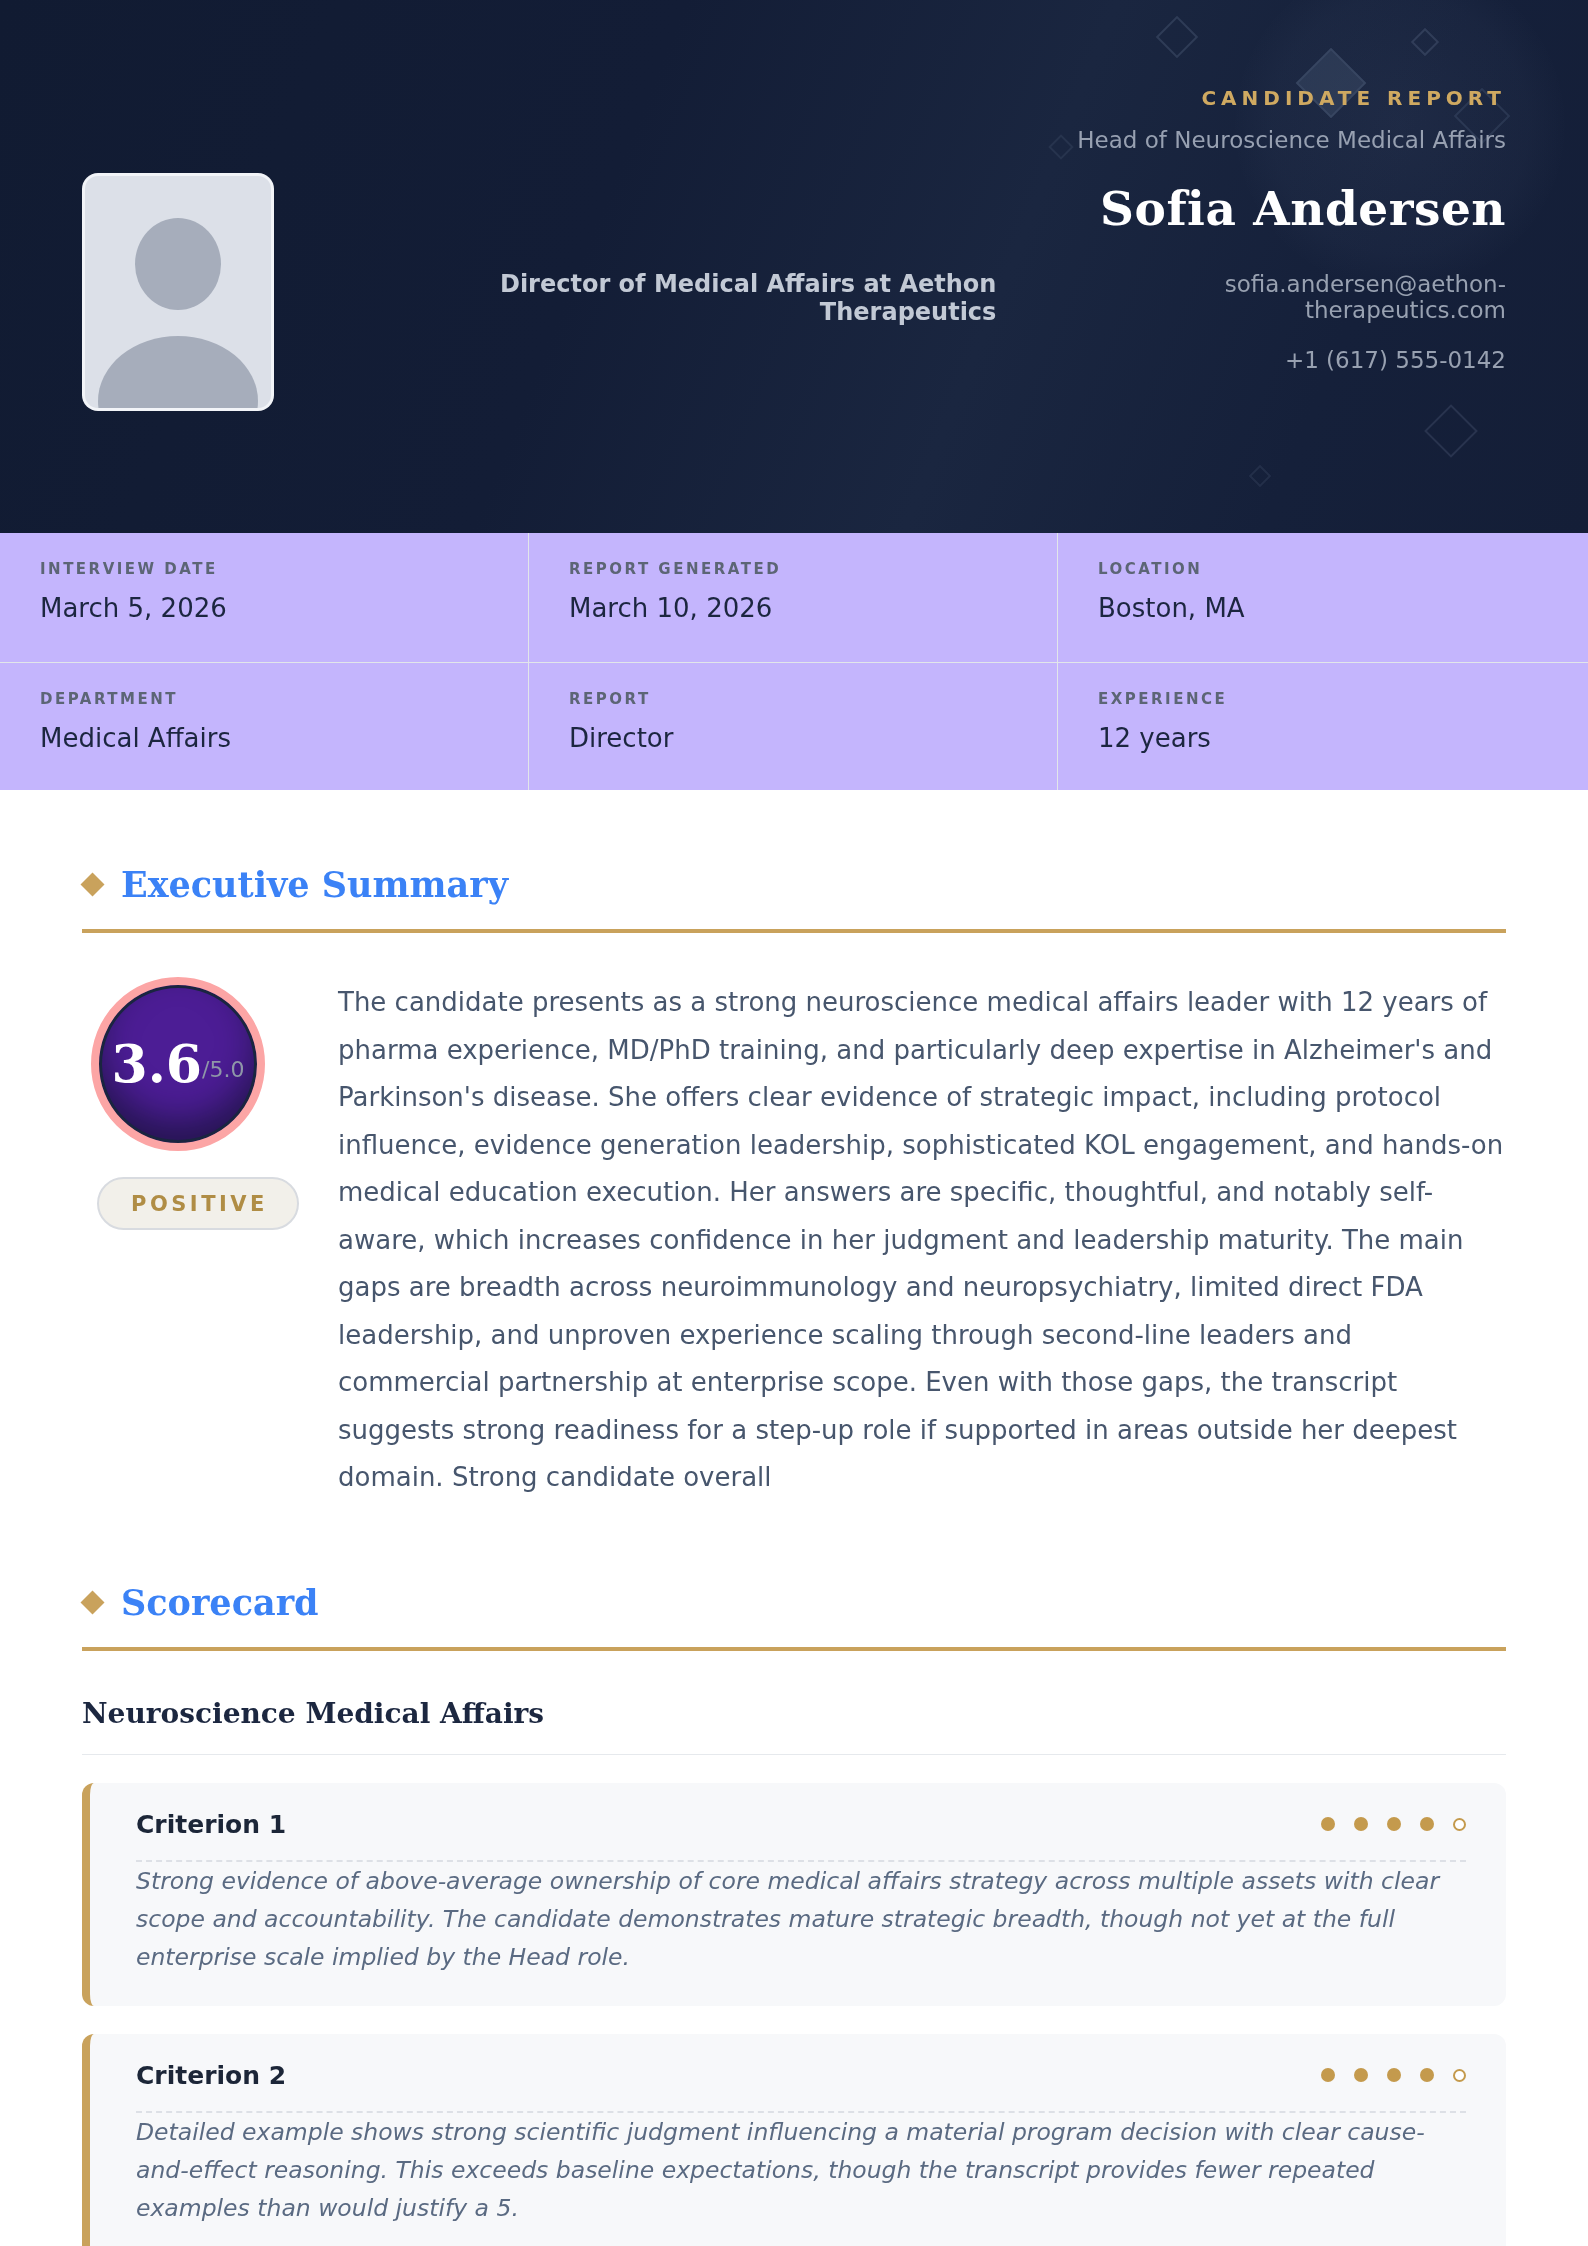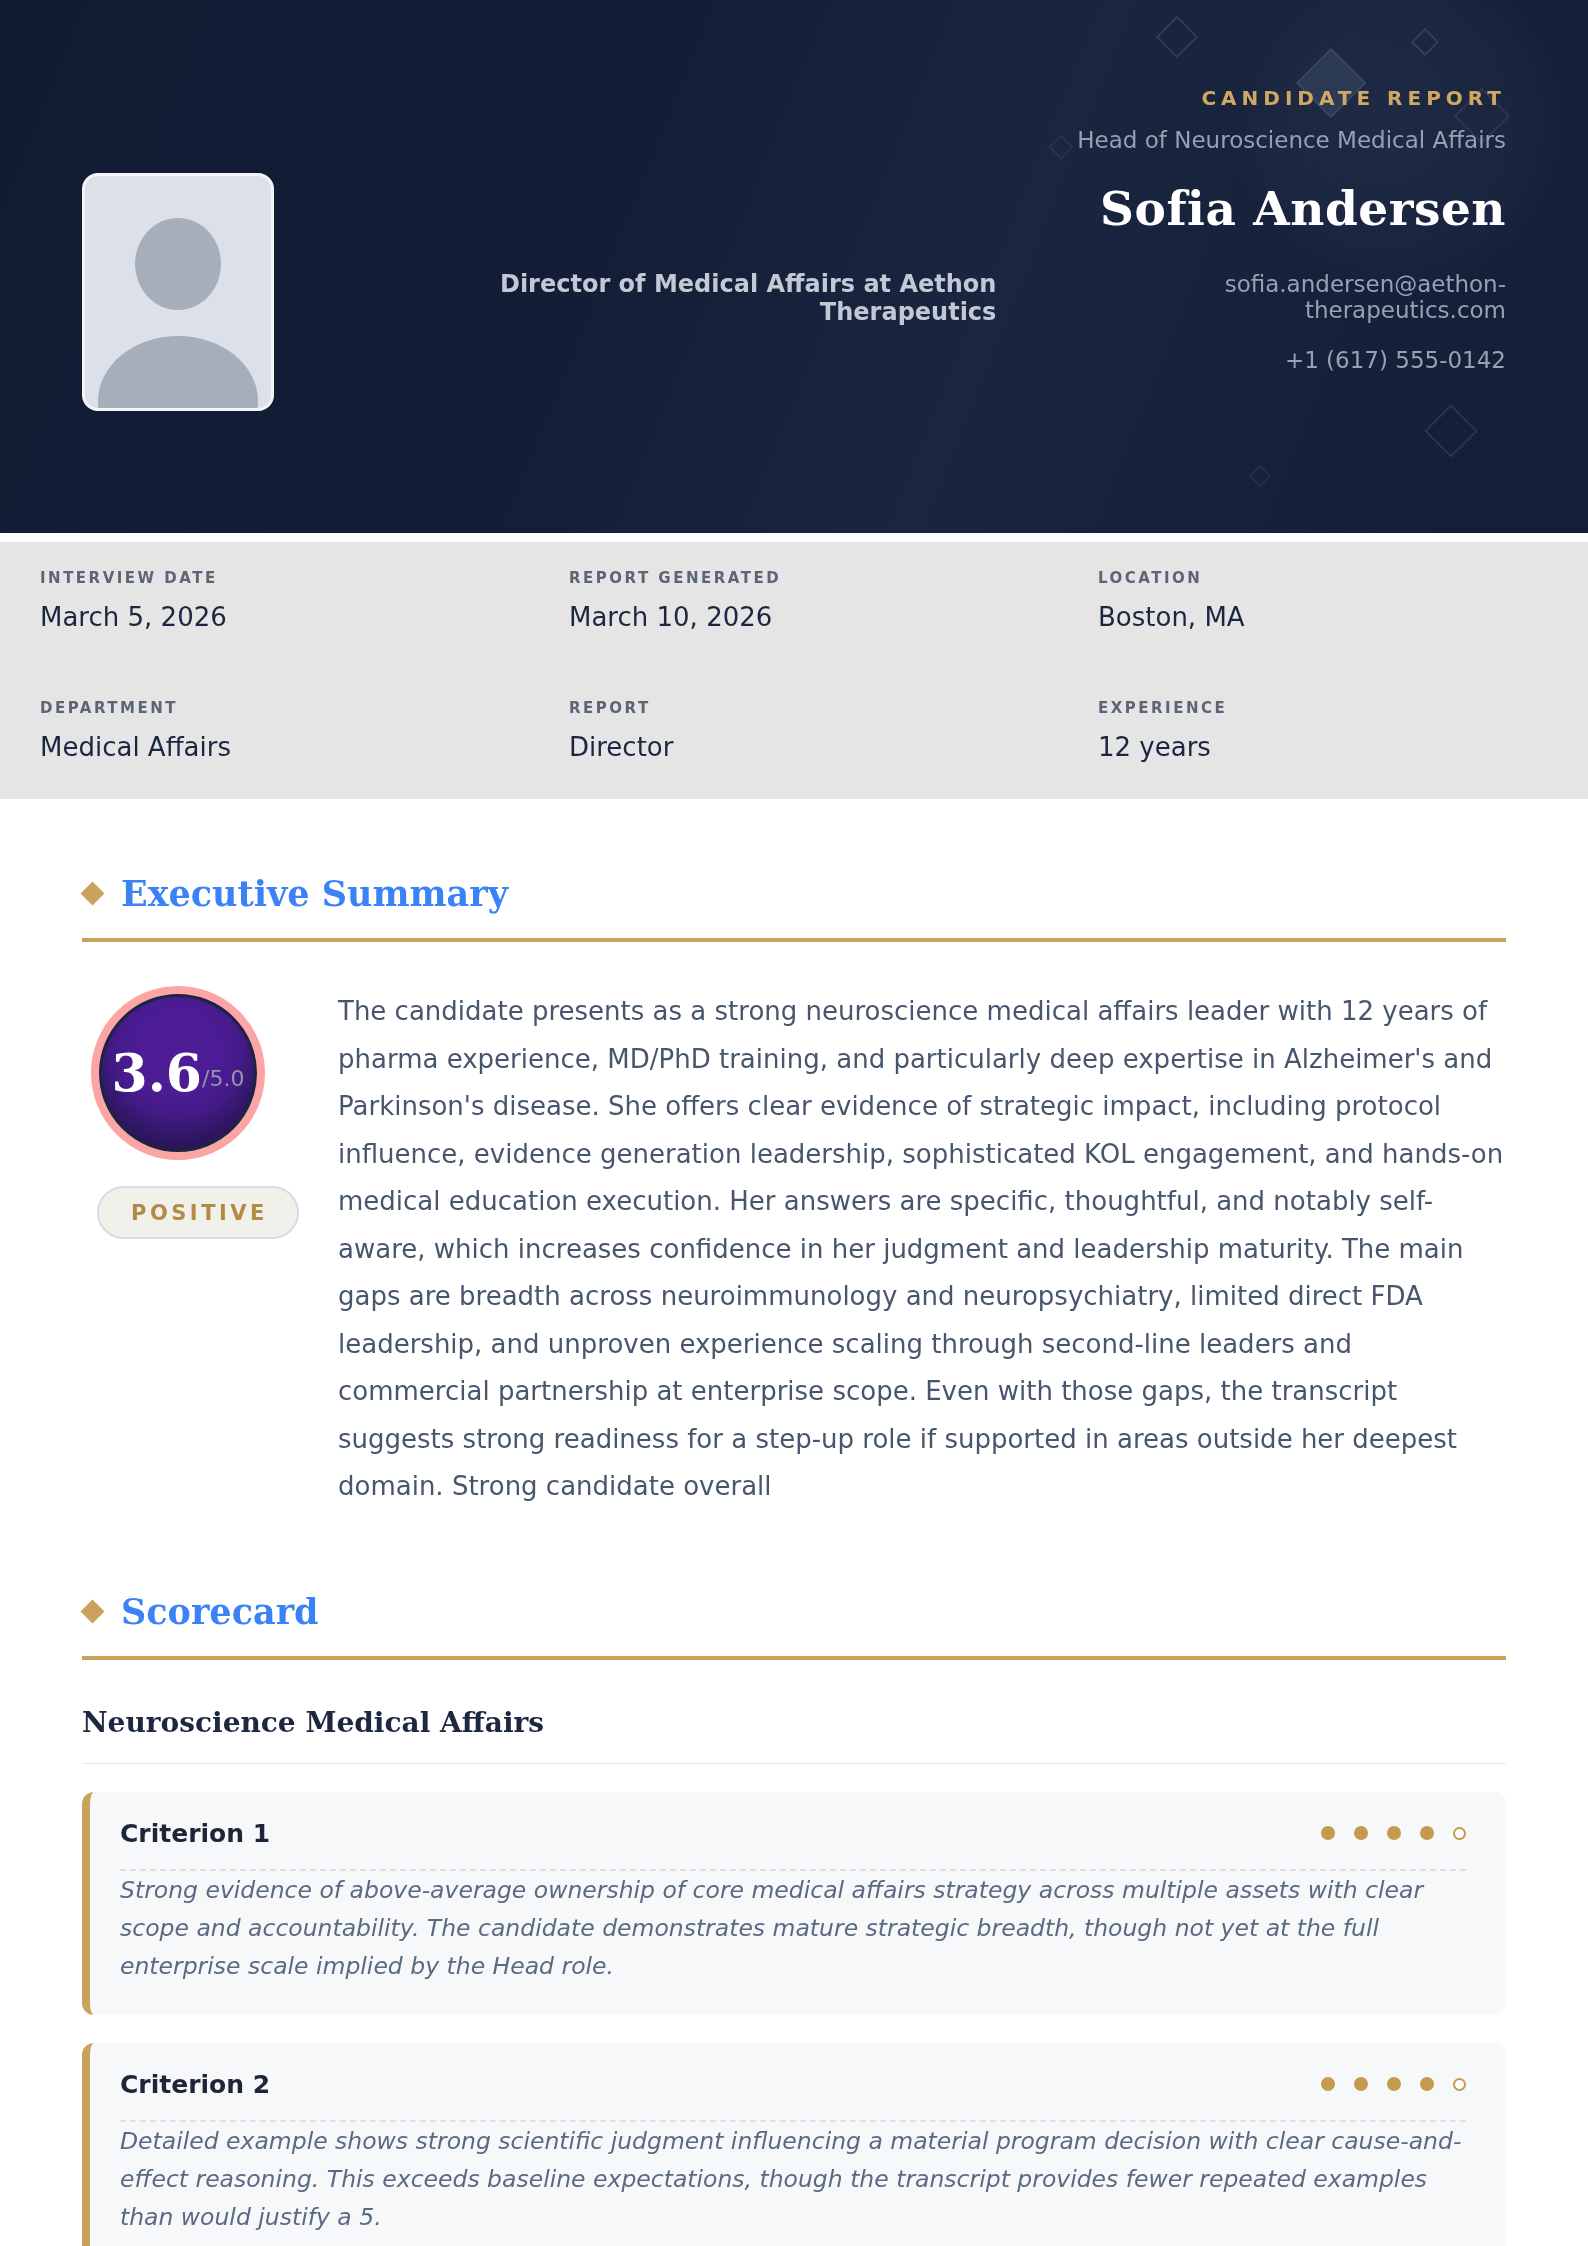--- a/index.html
+++ b/index.html
@@ -81,22 +81,21 @@
   .title-row { display: flex; align-items: baseline; margin-top: 34px; }
   .candidate-title { color: #c2c9d5; font-size: 24px; font-weight: bold; }
   .candidate-email { color: #98a1b1; font-size: 23px; margin-left: 42px; }
   .candidate-phone { color: #98a1b1; font-size: 23px; margin-top: 21px; }
 
   
   .meta-grid {
     display: grid;
     grid-template-columns: 529px 529px 530px;
     grid-template-rows: 130px 127px;
-    background: #e5e5e5;
-    margin-top: 9px;
+    background: #c4b5fd;
   }
   .meta-cell { padding: 27px 0 0 40px; }
   .meta-cell.bv { border-right: 1px solid #e2e6ea; }
   .meta-cell.bh { border-bottom: 1px solid #e2e6ea; }
   .meta-label {
     color: #5c6575;
     font-size: 15px;
     font-weight: bold;
     letter-spacing: 2.5px;
   }
@@ -169,21 +168,21 @@
     font-size: 28px;
     color: #1c2740;
   }
   .competency-divider { height: 1px; background: #e6e9ed; margin-top: 24px; }
 
   .criterion-card {
     margin-top: 28px;
     background: #f7f8fa;
     border-left: 8px solid #c9a25c;
     border-radius: 12px;
-    padding: 27px 40px 30px 30px;
+    padding: 27px 40px 30px 46px;
   }
   .criterion-head { display: flex; align-items: center; justify-content: space-between; }
   .criterion-name { color: #1c2638; font-size: 25px; font-weight: bold; }
   .dots { display: flex; align-items: center; gap: 19px; }
   .dot { width: 14px; height: 14px; border-radius: 50%; background: #c49a4d; }
   .dot.empty { background: #ffffff; border: 2.5px solid #c49a4d; width: 13px; height: 13px; }
   .criterion-sep { border-top: 2px dashed #dde0e6; margin-top: 21px; }
   .criterion-desc {
     font-style: italic;
     color: #5a6a82;

